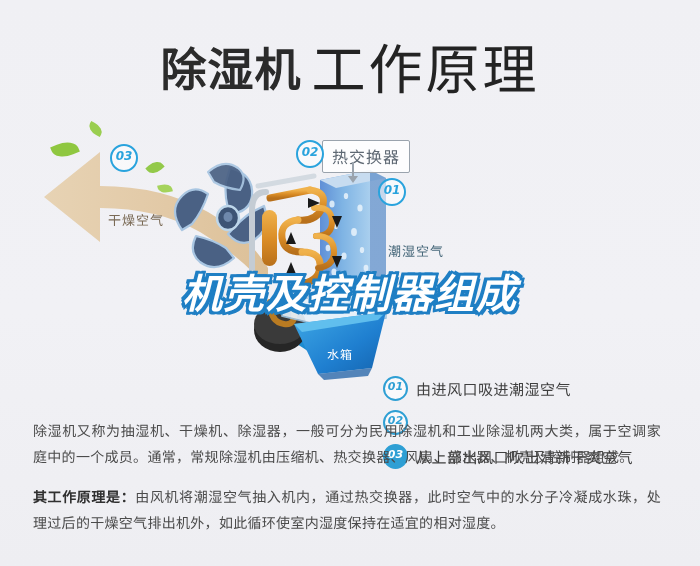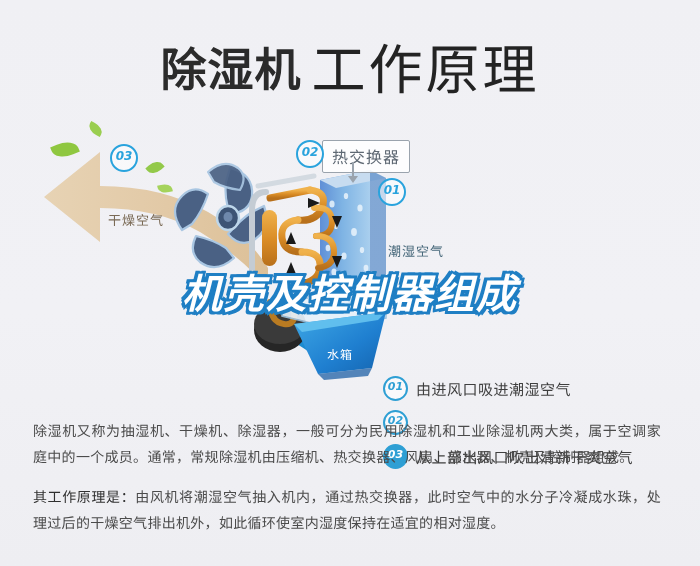--- a/index.html
+++ b/index.html
@@ -278,21 +278,21 @@
   .para {
     font-size: 14px;
     line-height: 26px;
     color: #4b4b4b;
     letter-spacing: .3px;
     margin: 0 8px 14px 0;
     text-align: justify;
   }
   .para.p2 { margin-bottom: 0; }
   .para-lead {
-    font-weight: 400;
+    font-weight: 700;
     color: #303030;
   }
 </style>
 </head>
 <body>
 
 <div class="page">
 
   <div class="title-row">
     <span class="title-bold">除湿机</span><span class="title-light">工作原理</span>

